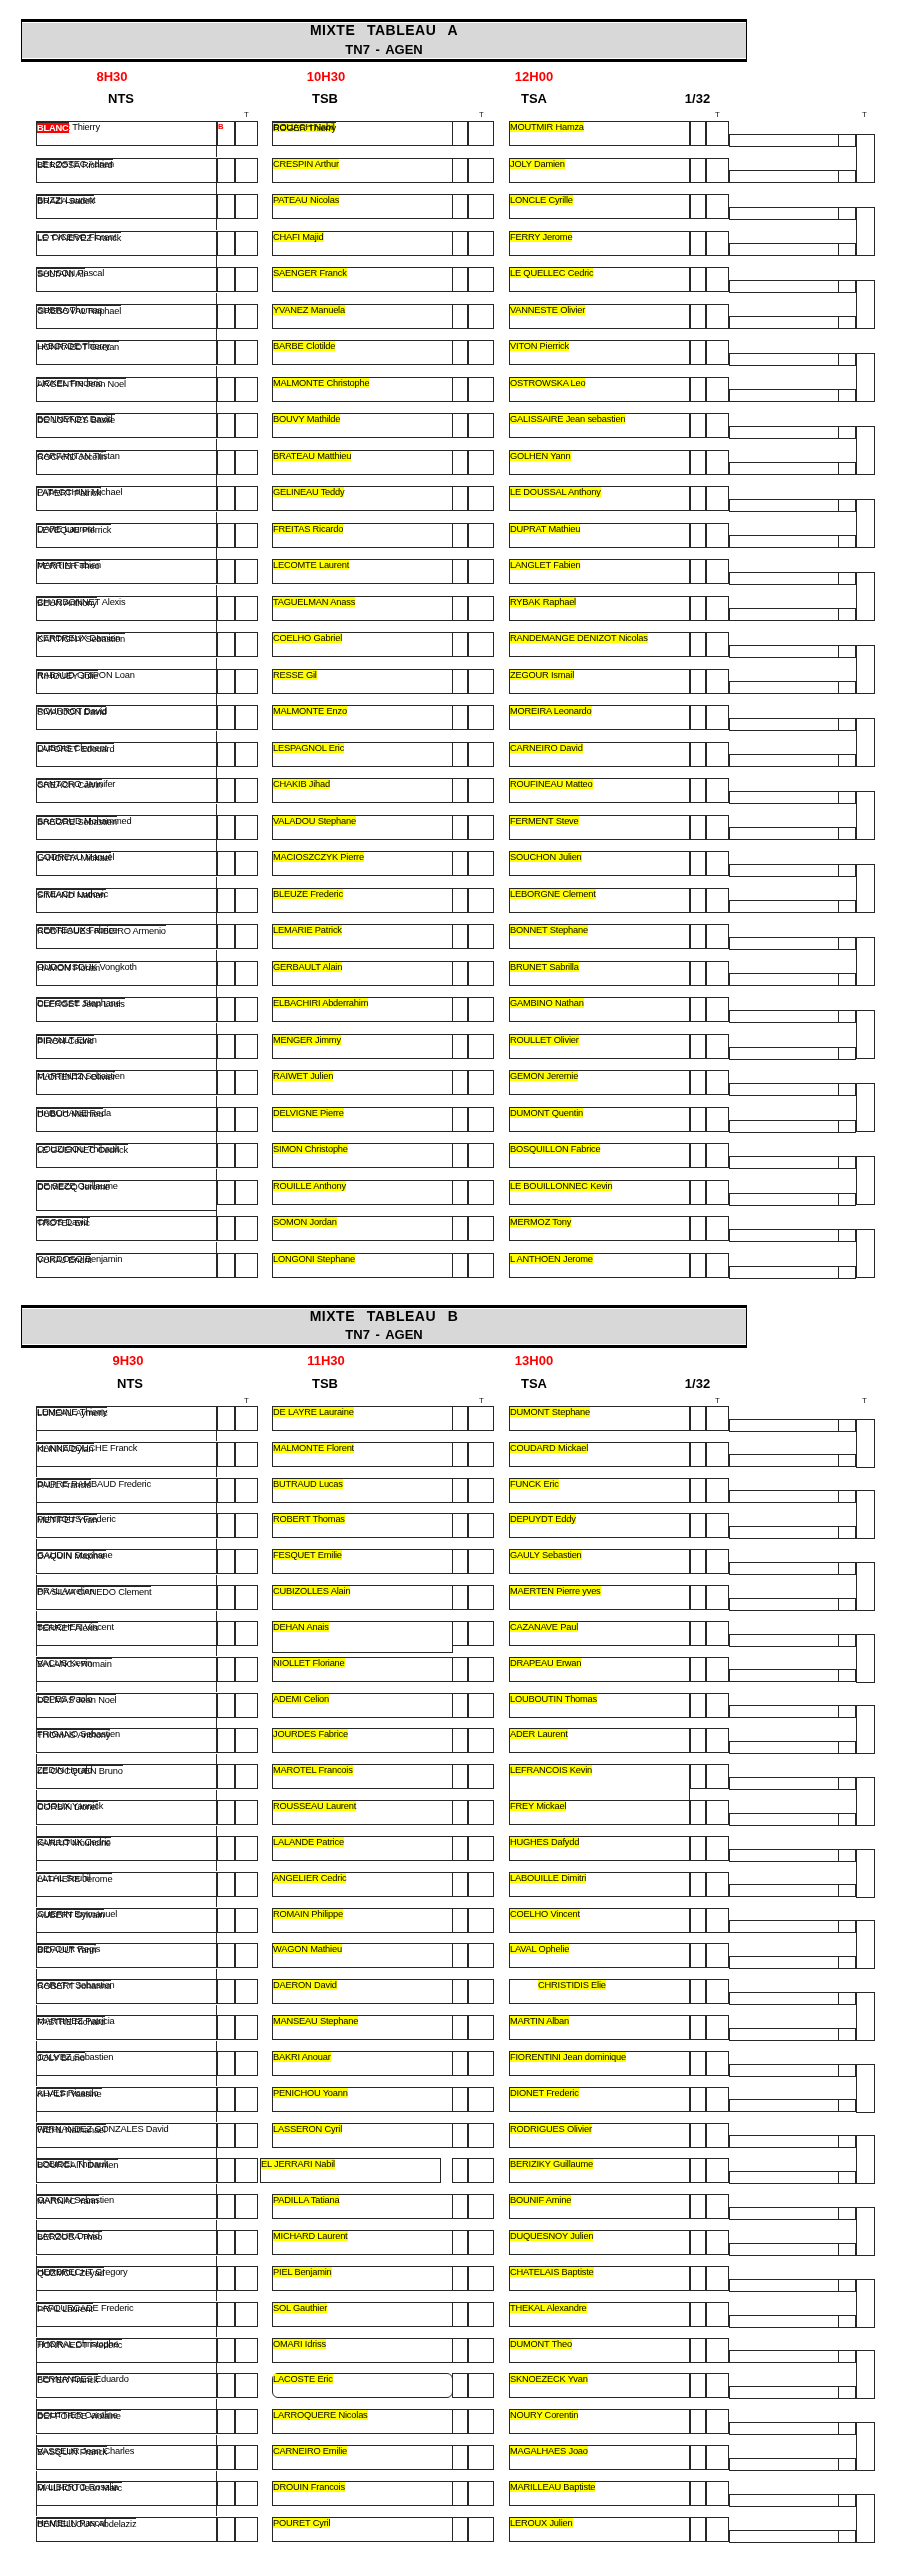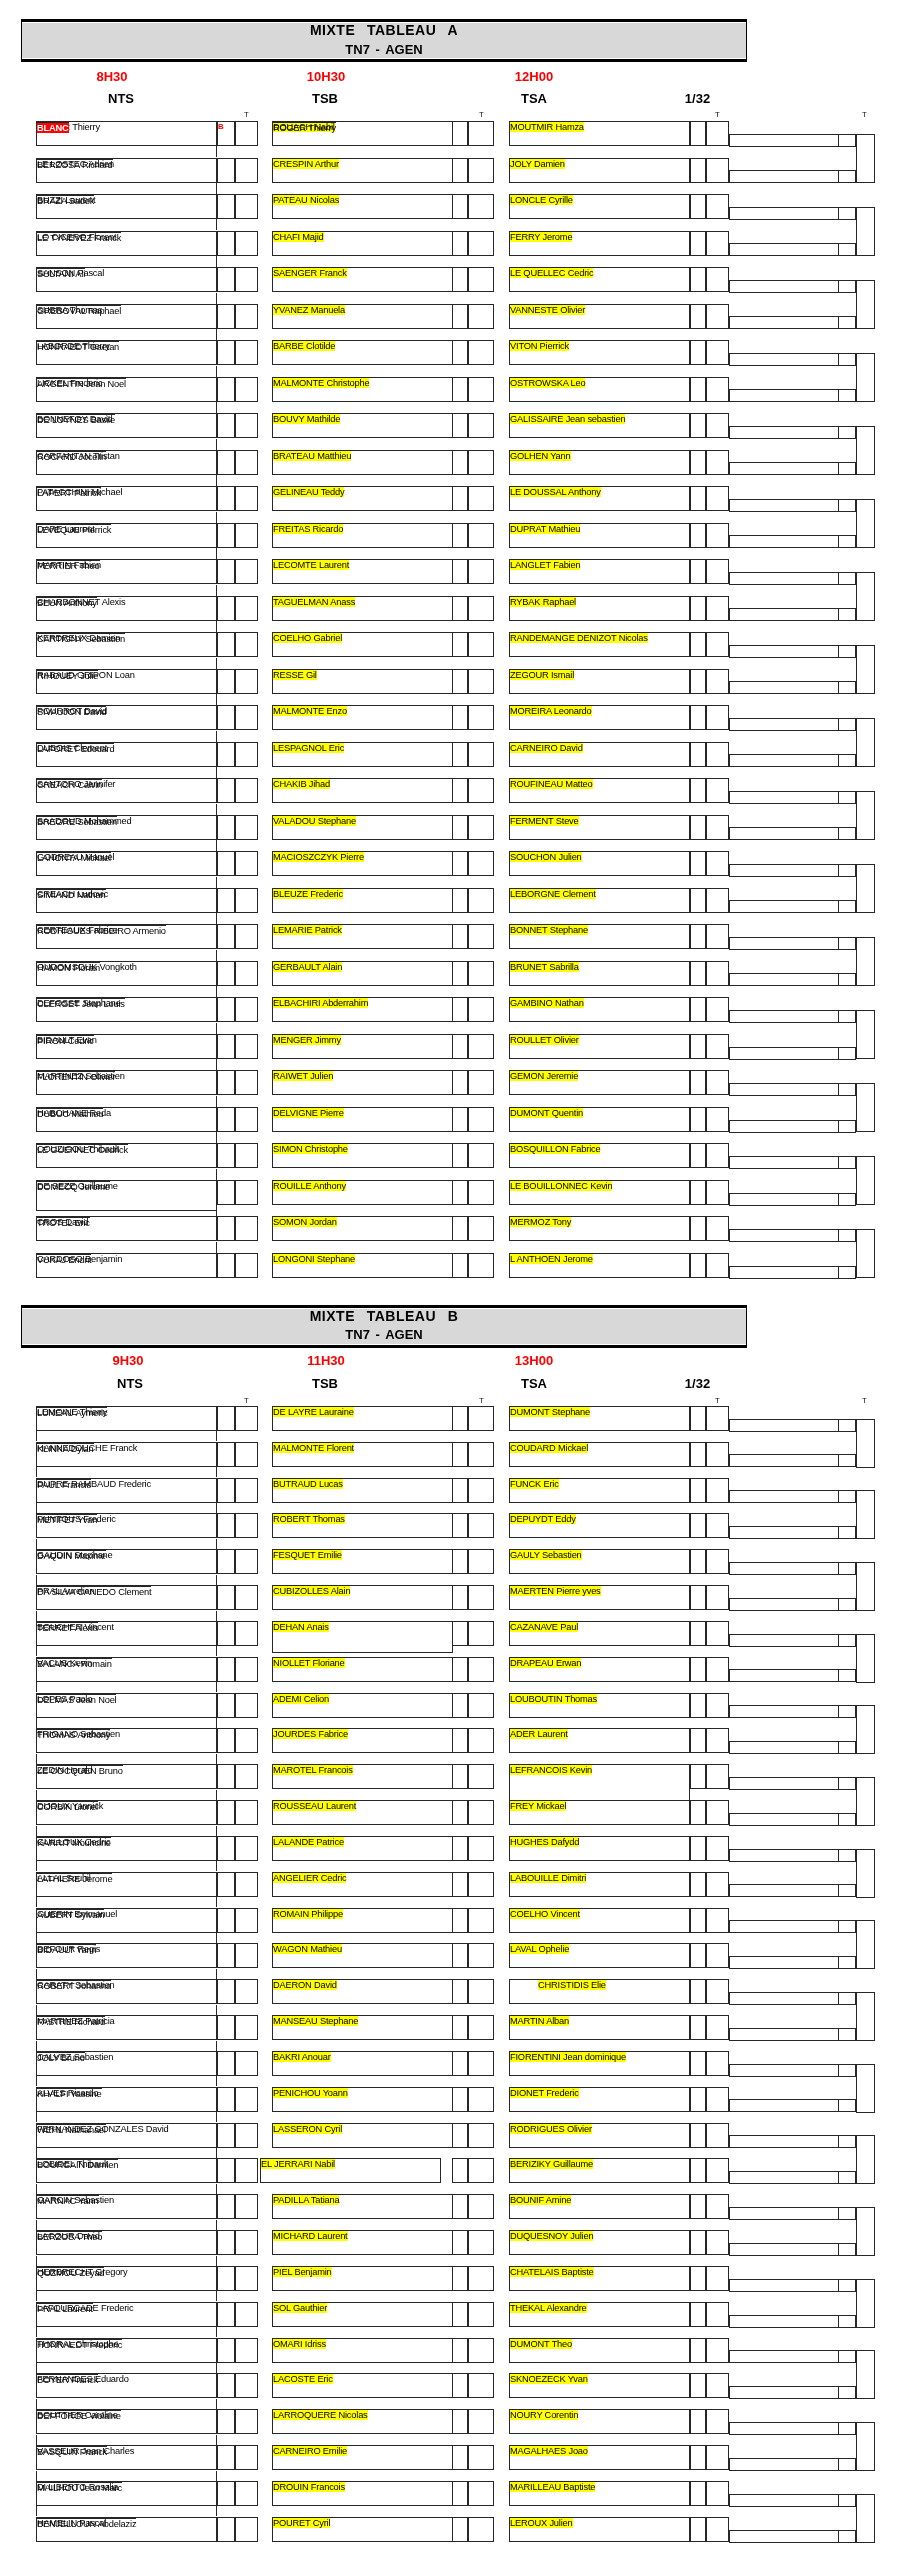--- a/index.html
+++ b/index.html
@@ -2147,21 +2147,21 @@
       <div class="r nm">FERNANDES Eduardo</div>
       <div class="r nm">BOYER Franck</div>
     </div>
     <div class="box" style="left: 217px; top: 2373px; width: 18px; height: 25.4px;">
       <div class="r mark"></div>
       <div class="r "></div>
     </div>
     <div class="box" style="left: 235px; top: 2373px; width: 23px; height: 25.4px;">
       <div class="r "></div>
     </div>
-    <div class="box" style="left: 272px; top: 2373px; width: 181px; height: 25.4px;">
+    <div class="box" style="left: 272px; top: 2373px; width: 181px; height: 25.4px; border-radius: 6px;">
       <div class="r nm hl">LACOSTE Eric</div>
       <div class="r nm"></div>
     </div>
     <div class="box" style="left: 452px; top: 2373px; width: 15.6px; height: 25.4px;">
       <div class="r "></div>
       <div class="r "></div>
     </div>
     <div class="box" style="left: 468px; top: 2373px; width: 26px; height: 25.4px;">
       <div class="r "></div>
     </div>

